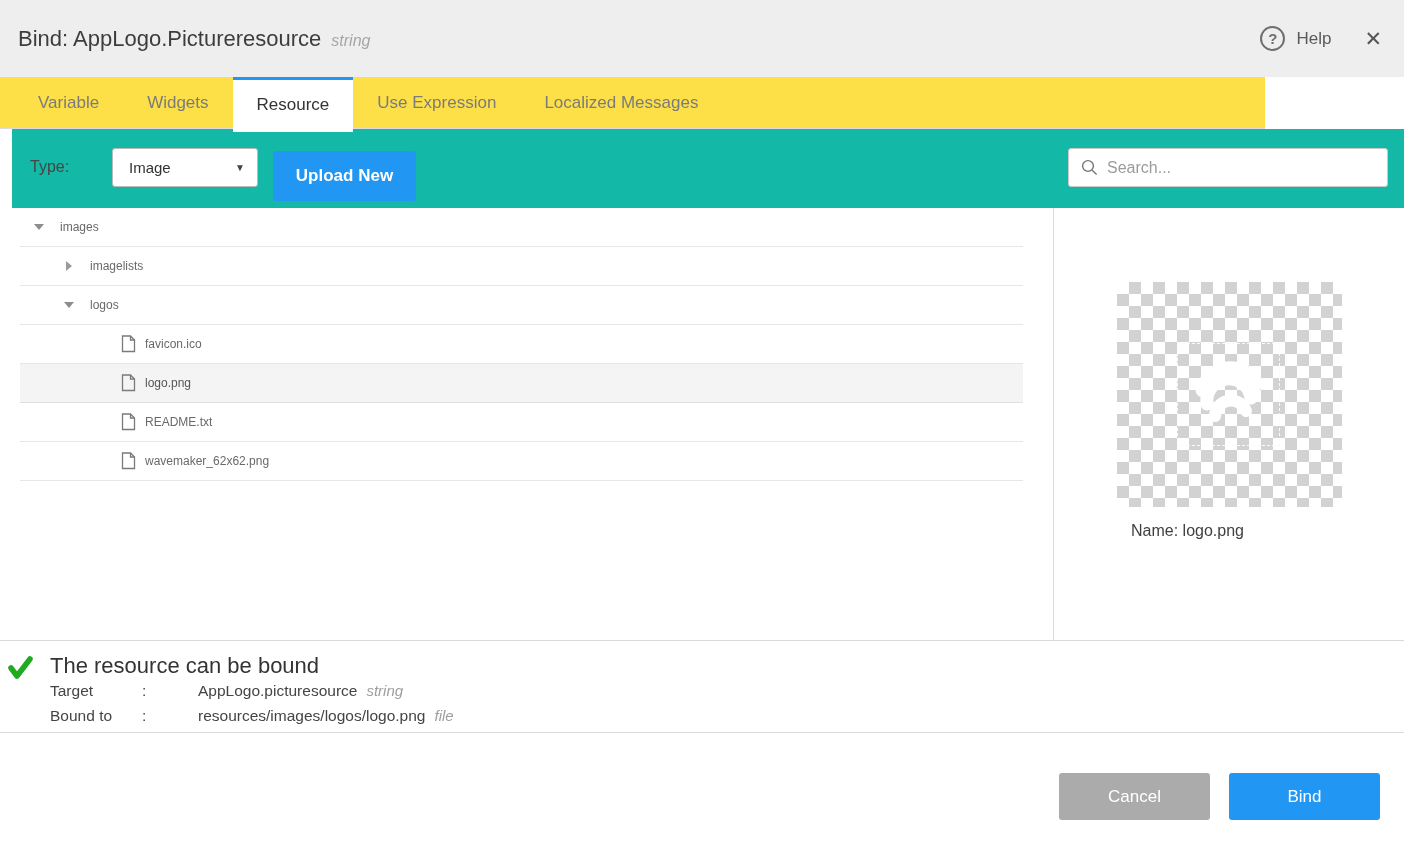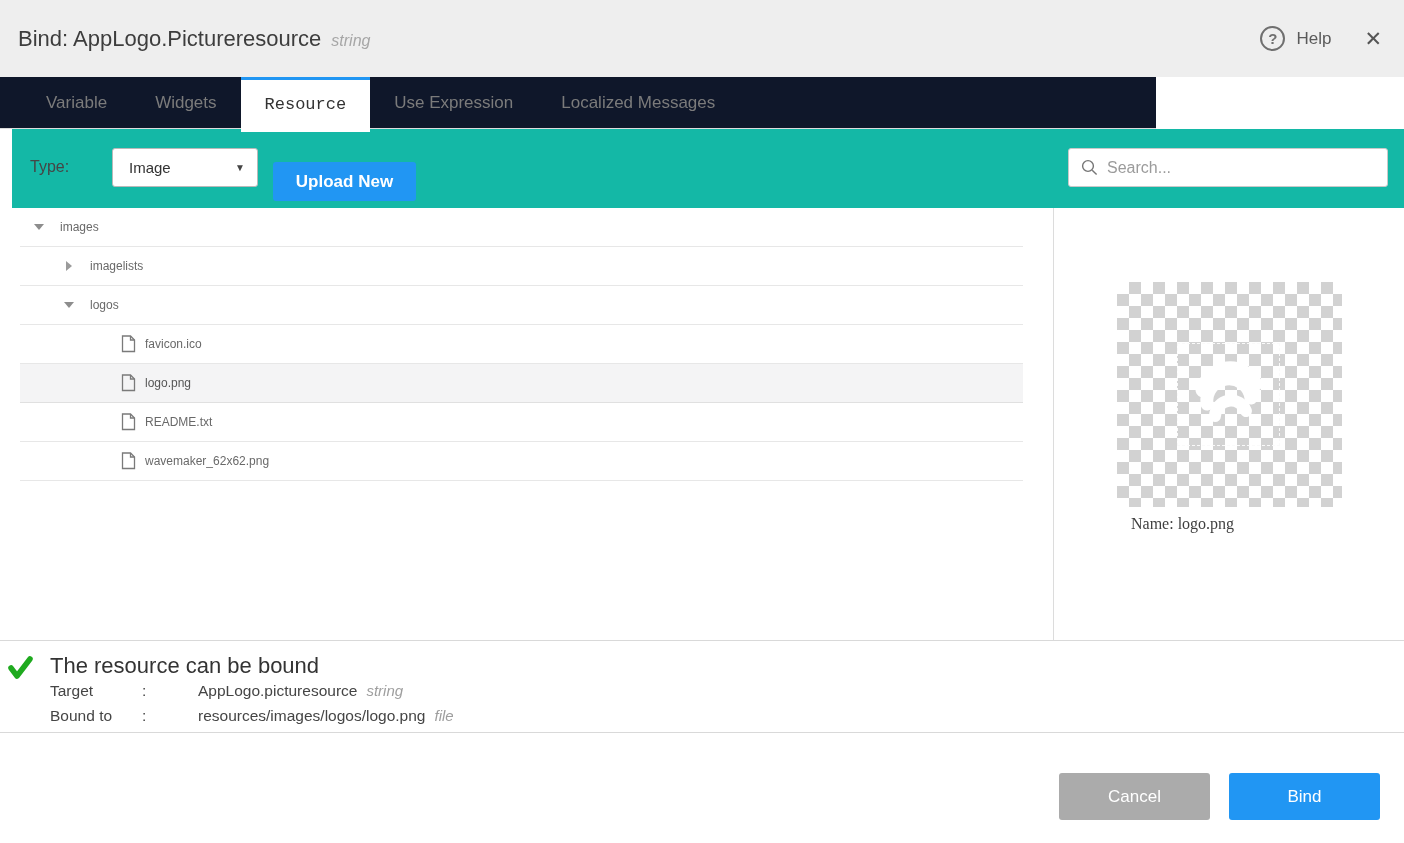--- a/index.html
+++ b/index.html
@@ -24,49 +24,49 @@
   .help-icon {
     width:25px; height:25px; border:2px solid #6f6f6f; border-radius:50%;
     color:#6f6f6f; font-size:15px; font-weight:bold; line-height:21px; text-align:center;
     display:inline-block; cursor:pointer;
   }
   .help-label { font-size:17px; color:#5a5a5a; cursor:pointer; }
   .close-icon { font-size:21px; color:#555; margin-left:22px; cursor:pointer; line-height:1; }
 
   
   .tab-bar {
-    position:absolute; left:0; top:77px; width:1156px; height:52px;
-    background:#0f172a; border-bottom:1px solid #dcdcdc;
-    display:flex; padding-left:22px;
+    position:absolute; left:0; top:77px; width:1265px; height:52px;
+    background:#fde047; border-bottom:1px solid #dcdcdc;
+    display:flex; padding-left:14px;
   }
   .tab {
     height:52px; line-height:52px; padding:0 24px; font-size:17px; color:#7b7b7b;
     cursor:pointer; white-space:nowrap;
   }
   .tab.active {
     background:#ffffff; color:#333;
     border-top:3px solid #2196f3;
-    height:55px; line-height:49px; position:relative; z-index:2;font-family:Liberation Mono, monospace;
+    height:55px; line-height:49px; position:relative; z-index:2;
   }
 
   
   .toolbar {
     position:absolute; left:0; top:129px; width:1404px; height:79px;
     background:#14b8a6; border-bottom:7px solid #14b8a6;margin-left:12px;
   }
   .type-label { position:absolute; left:18px; top:29px; font-size:16px; color:#454545; }
   .type-select {
     position:absolute; left:100px; top:19px; width:146px; height:39px;
     background:#fff; border:1px solid #b9b9b9; border-radius:3px;
     font-size:15px; color:#333; cursor:pointer;
     display:flex; align-items:center; padding:0 12px 0 16px;
   }
   .type-select .select-caret { margin-left:auto; font-size:10px; color:#444; }
   .upload-button {
-    position:absolute; left:261px; top:33px; width:143px; height:39px;
+    position:absolute; left:261px; top:22px; width:143px; height:50px;
     background:#2196f3; border:none; border-radius:3px;
     color:#fff; font-size:17px; font-weight:600; cursor:pointer;
     font-family:inherit;
   }
   .search-box {
     position:absolute; left:1056px; top:19px; width:320px; height:39px;
     border:1px solid #c9c9c9; border-radius:3px; background:#fff;
     display:flex; align-items:center; padding:0 12px;
   }
   .search-box svg { flex:0 0 auto; }
@@ -111,21 +111,21 @@
       linear-gradient(45deg,#d2d2d2 25%,transparent 25%,transparent 75%,#d2d2d2 75%),
       linear-gradient(45deg,#d2d2d2 25%,transparent 25%,transparent 75%,#d2d2d2 75%);
     background-size:24px 24px;
     background-position:0 0,12px 12px;
   }
   .selection-dashes {
     position:absolute; left:60px; top:61px; width:103px; height:103px;
     border:1px dashed #fafafa;
   }
   .logo-swirl { position:absolute; left:74px; top:72px; }
-  .preview-name { position:absolute; left:77px; top:307px; font-size:16px; color:#3f3f3f;font-family:Liberation Serif, serif; }
+  .preview-name { position:absolute; left:77px; top:314px; font-size:16px; color:#3f3f3f; }
 
   
   .status-section {
     position:absolute; left:0; top:640px; width:1404px; height:93px;
     background:#fff; border-top:1px solid #d9d9d9; border-bottom:1px solid #d9d9d9;
   }
   .status-check { position:absolute; left:7px; top:13px; }
   .status-body { position:absolute; left:50px; top:12px; }
   .status-message { font-size:22px; color:#333; line-height:25px; }
   .status-row { display:grid; grid-template-columns:92px 56px auto; font-size:15.5px; color:#454545; line-height:25px; }

